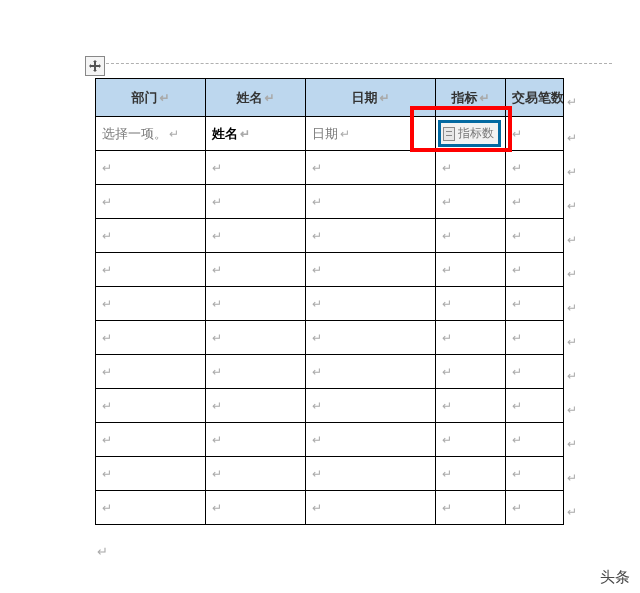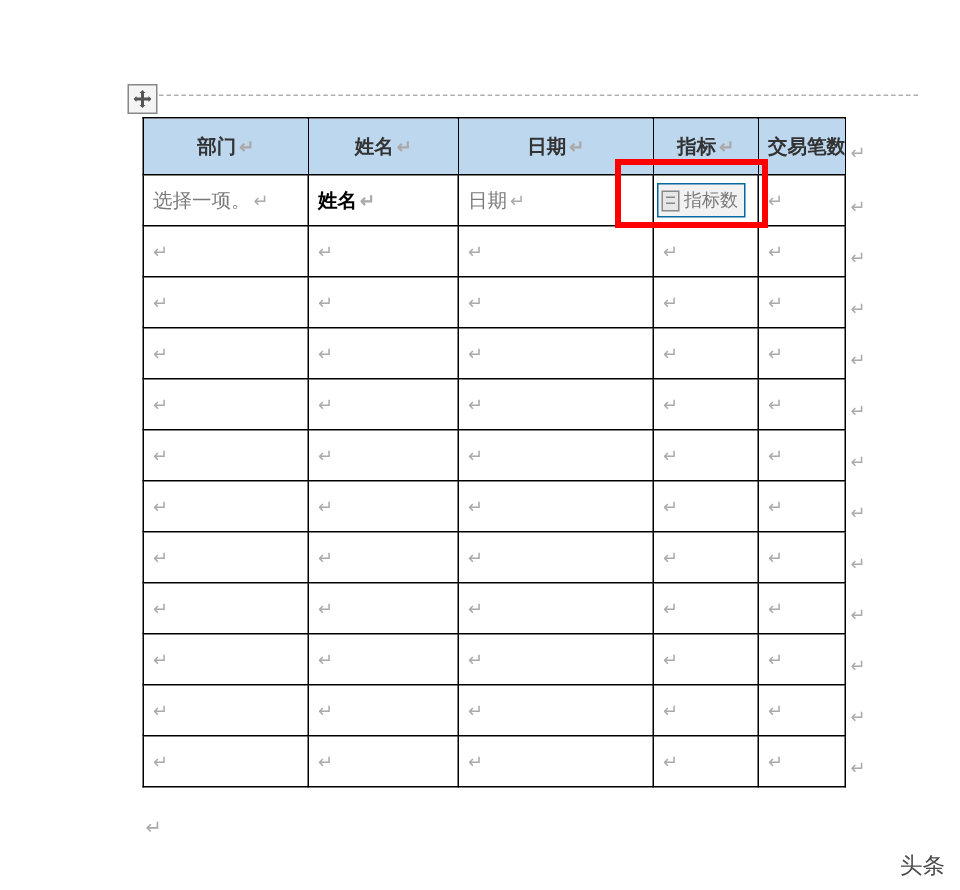--- a/index.html
+++ b/index.html
@@ -93,21 +93,21 @@
     left: 410px;
     width: 102px;
     height: 46px;
     pointer-events: none;
     box-sizing: border-box;
   }
   
   .cc-field {
     display: inline-flex;
     align-items: center;
-    border: 1px solid #0369a1;
+    border: 3px solid #0369a1;
     background: #f2f2f2;
     padding: 2px 4px 2px 2px;
     color:#7a7a7a;
     font-size: 12px;
   }
   .cc-grip {
     display: inline-block;
     width: 10px;
     height: 12px;
     border: 1px solid #8a8a8a;

